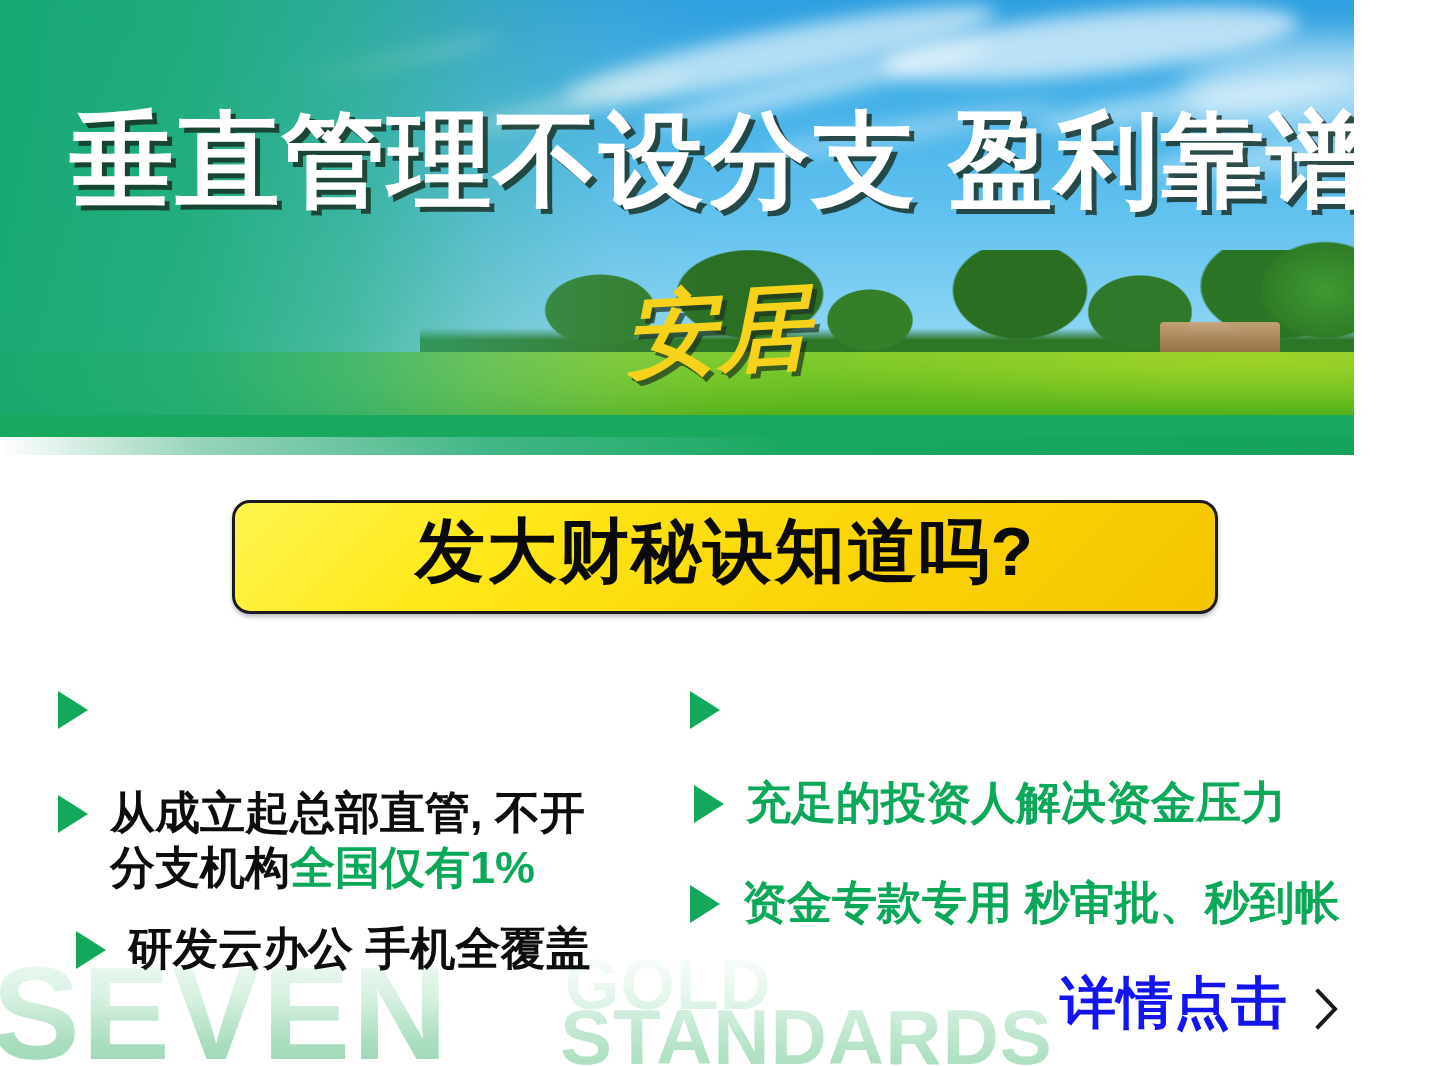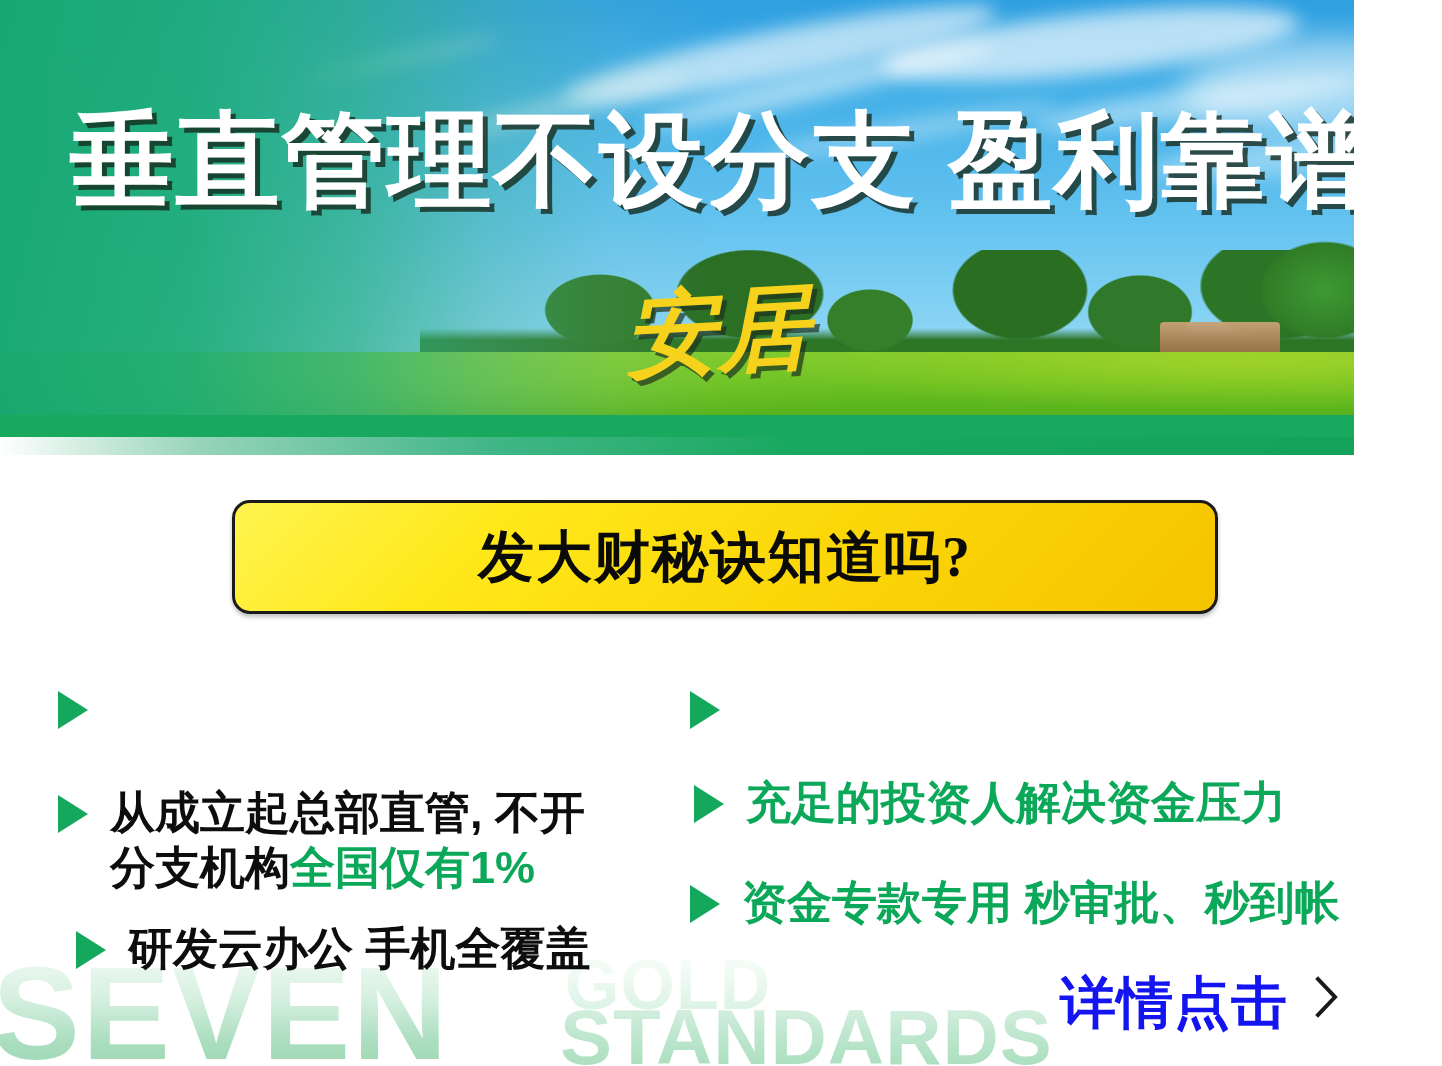--- a/index.html
+++ b/index.html
@@ -111,23 +111,23 @@
 
   
   .yellowbar{
     position:absolute;left:232px;top:500px;width:980px;height:108px;
     background:linear-gradient(135deg,#fff44f 0%,#ffe81a 26%,#fbd708 58%,#f5c400 100%);
     border:3px solid #1a1a1a;border-radius:18px;
     display:flex;align-items:center;justify-content:center;
     box-shadow:0 3px 4px rgba(0,0,0,.25);
   }
   .yellowbar-text{
-    font-size:56px;font-weight:bold;color:#0a0a0a;letter-spacing:2px;
+    font-size:70px;font-weight:bold;color:#0a0a0a;letter-spacing:2px;
     white-space:nowrap;line-height:1;
-    font-family:Liberation Serif, serif;
+    font-family:Liberation Mono, monospace;
   }
 
   
   .wm{position:absolute;left:0;bottom:0;width:1442px;height:130px;pointer-events:none;}
   .wm-seven{
     position:absolute;left:-8px;bottom:-14px;
     font-size:132px;font-weight:bold;letter-spacing:2px;line-height:1;
     background:linear-gradient(180deg,#f4fbf6 0%,#d6f0e0 38%,#a9ddbe 72%,#9bd6b2 100%);
     -webkit-background-clip:text;background-clip:text;color:transparent;
     font-family:"Liberation Sans","DejaVu Sans",sans-serif;
@@ -174,21 +174,21 @@
   .lb2{position:absolute;left:0;top:126px;}
   .lb3{position:absolute;left:10px;top:262px;padding-left:8px;}
   
   .rb1{position:absolute;left:0;top:22px;}
   .rb2{position:absolute;left:4px;top:116px;}
   .rb3{position:absolute;left:0;top:216px;text-align:center;}
 
   
   .detail{
     position:absolute;left:1060px;top:975px;
-    display:flex;align-items:flex-start;
+    display:flex;align-items:flex-end;
   }
   .detail-text{
     font-size:56px;font-weight:bold;color:#1414f0;letter-spacing:1px;
     line-height:1;white-space:nowrap;
     font-family:"Liberation Sans","DejaVu Sans",sans-serif;
   }
   .chev{
     margin-left:26px;width:26px;height:44px;position:relative;
   }
   .chev svg{display:block;}

